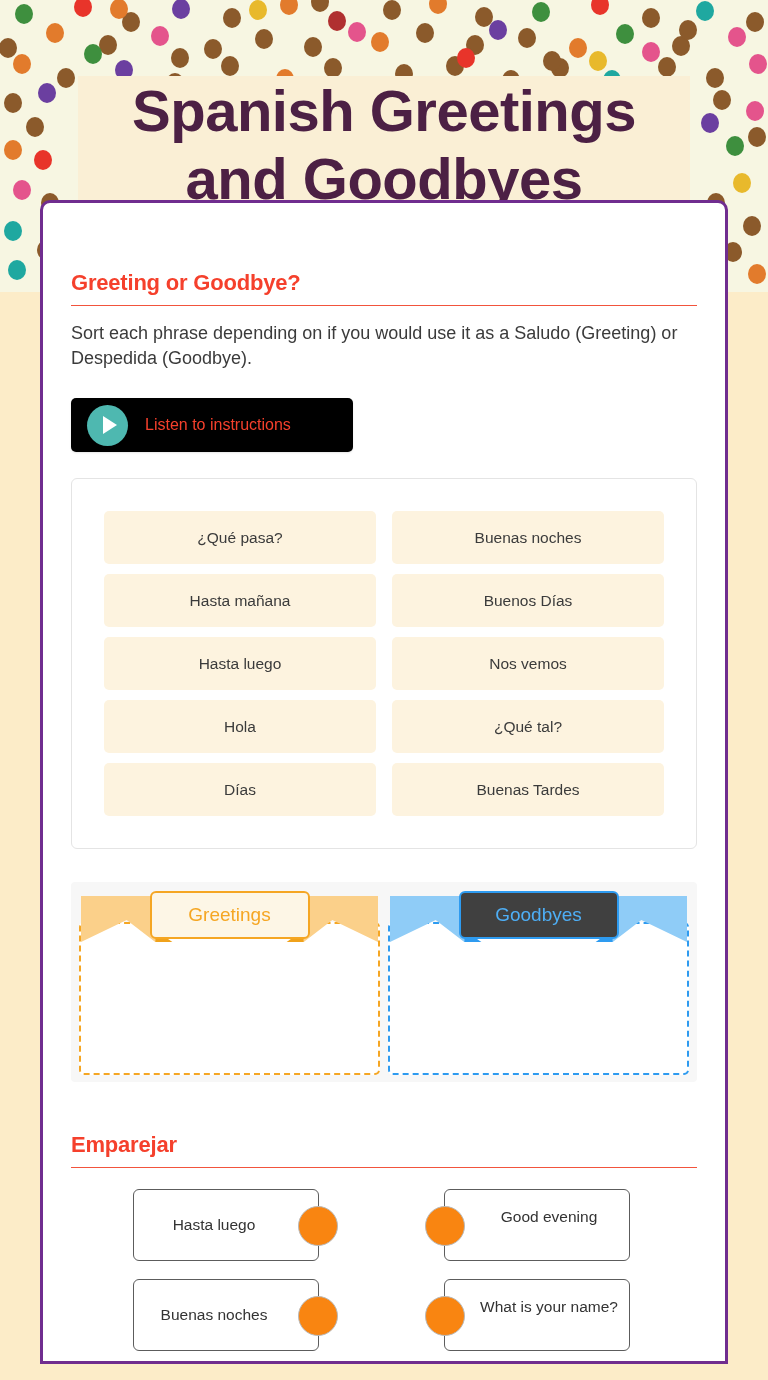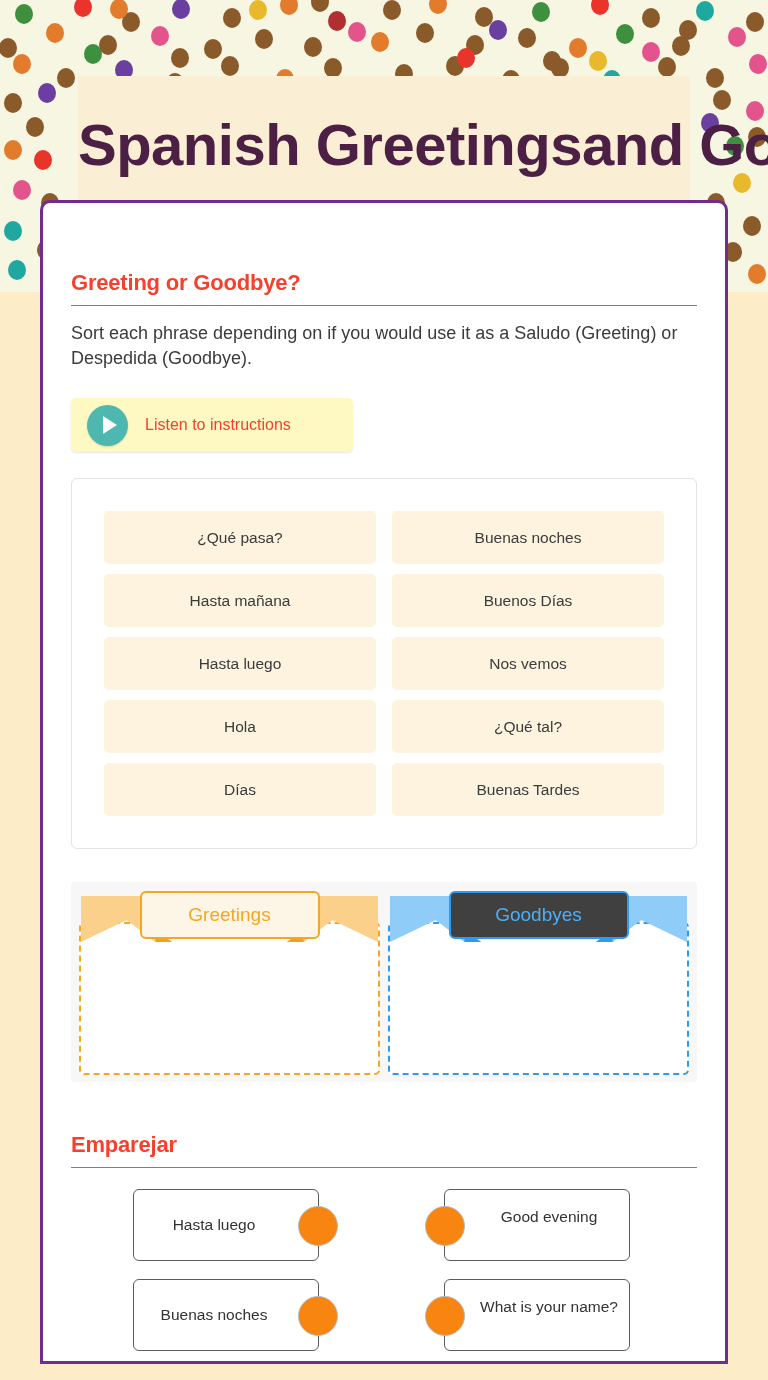--- a/index.html
+++ b/index.html
@@ -33,23 +33,23 @@
     background: #FCECC8;
   }
 
   
   #title-banner {
     position: absolute;
     left: 78px; top: 76px;
     width: 612px; height: 137px;
     background: #FAEFD5;
     display: flex;
-    flex-direction: row;
-    align-items: center;
-    justify-content: space-between;
+    flex-direction: column;
+    align-items: center;
+    justify-content: center;
     z-index: 3;
   }
   .title-line {
     color: #4C2044;
     font-size: 58px;
     line-height: 68px;
     font-weight: bold;
     letter-spacing: -0.5px;
     text-align: center;
     white-space: nowrap;
@@ -88,21 +88,21 @@
     color: #3B3B3B;
     font-size: 18px;
     line-height: 25px;
   }
 
   
   #listen-button {
     margin-top: 27px;
     width: 282px;
     height: 54px;
-    background: #fef9c3;
+    background: #000000;
     border-radius: 5px;
     display: flex;
     align-items: center;
     padding-left: 16px;
     box-shadow: 0 1px 2px rgba(0,0,0,0.10);
   }
   #play-circle {
     width: 41px; height: 41px;
     border-radius: 50%;
     background: #4EB8B0;
@@ -180,21 +180,21 @@
     pointer-events: none;
   }
   .ribbon-tails {
     position: absolute;
     left: 6px; right: 6px;
     top: 12px;
     height: 48px;
   }
   .ribbon-plate {
     position: relative;
-    width: 180px;
+    width: 160px;
     height: 48px;
     border-radius: 6px;
     display: flex;
     align-items: center;
     justify-content: center;
     font-size: 19px;
     z-index: 2;
   }
   .ribbon-plate.greetings {
     background: #FDF6E6;

